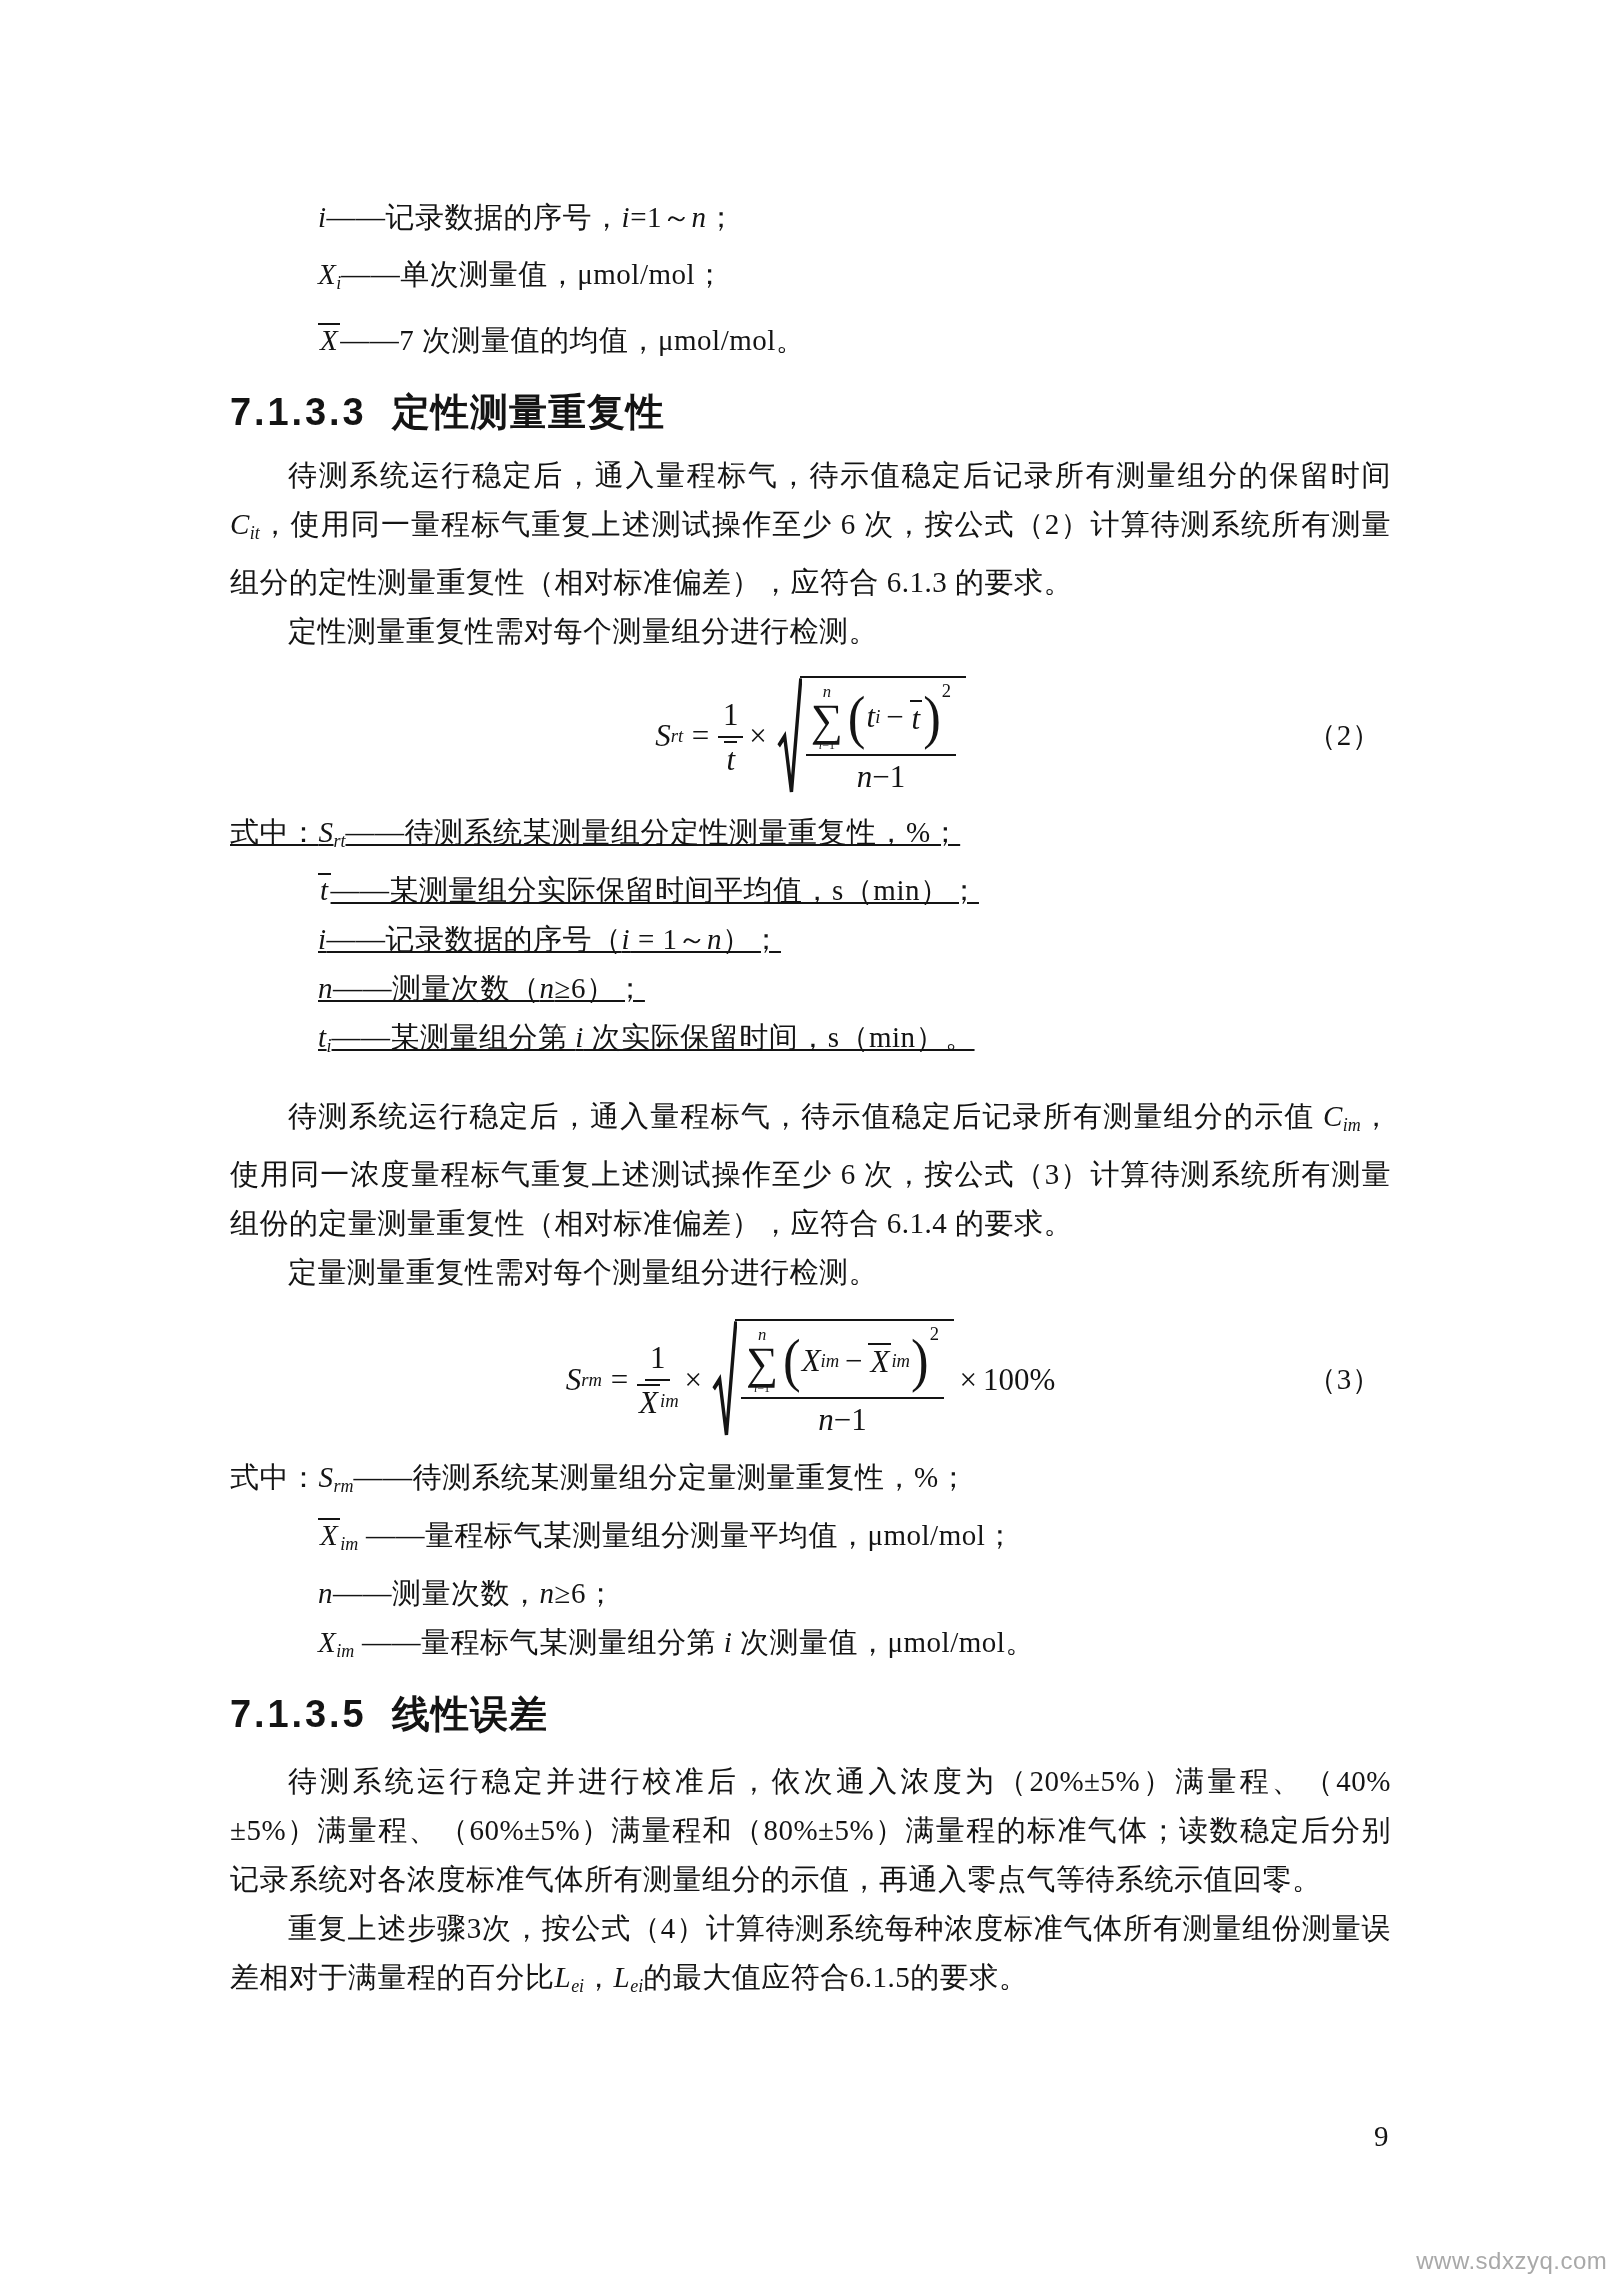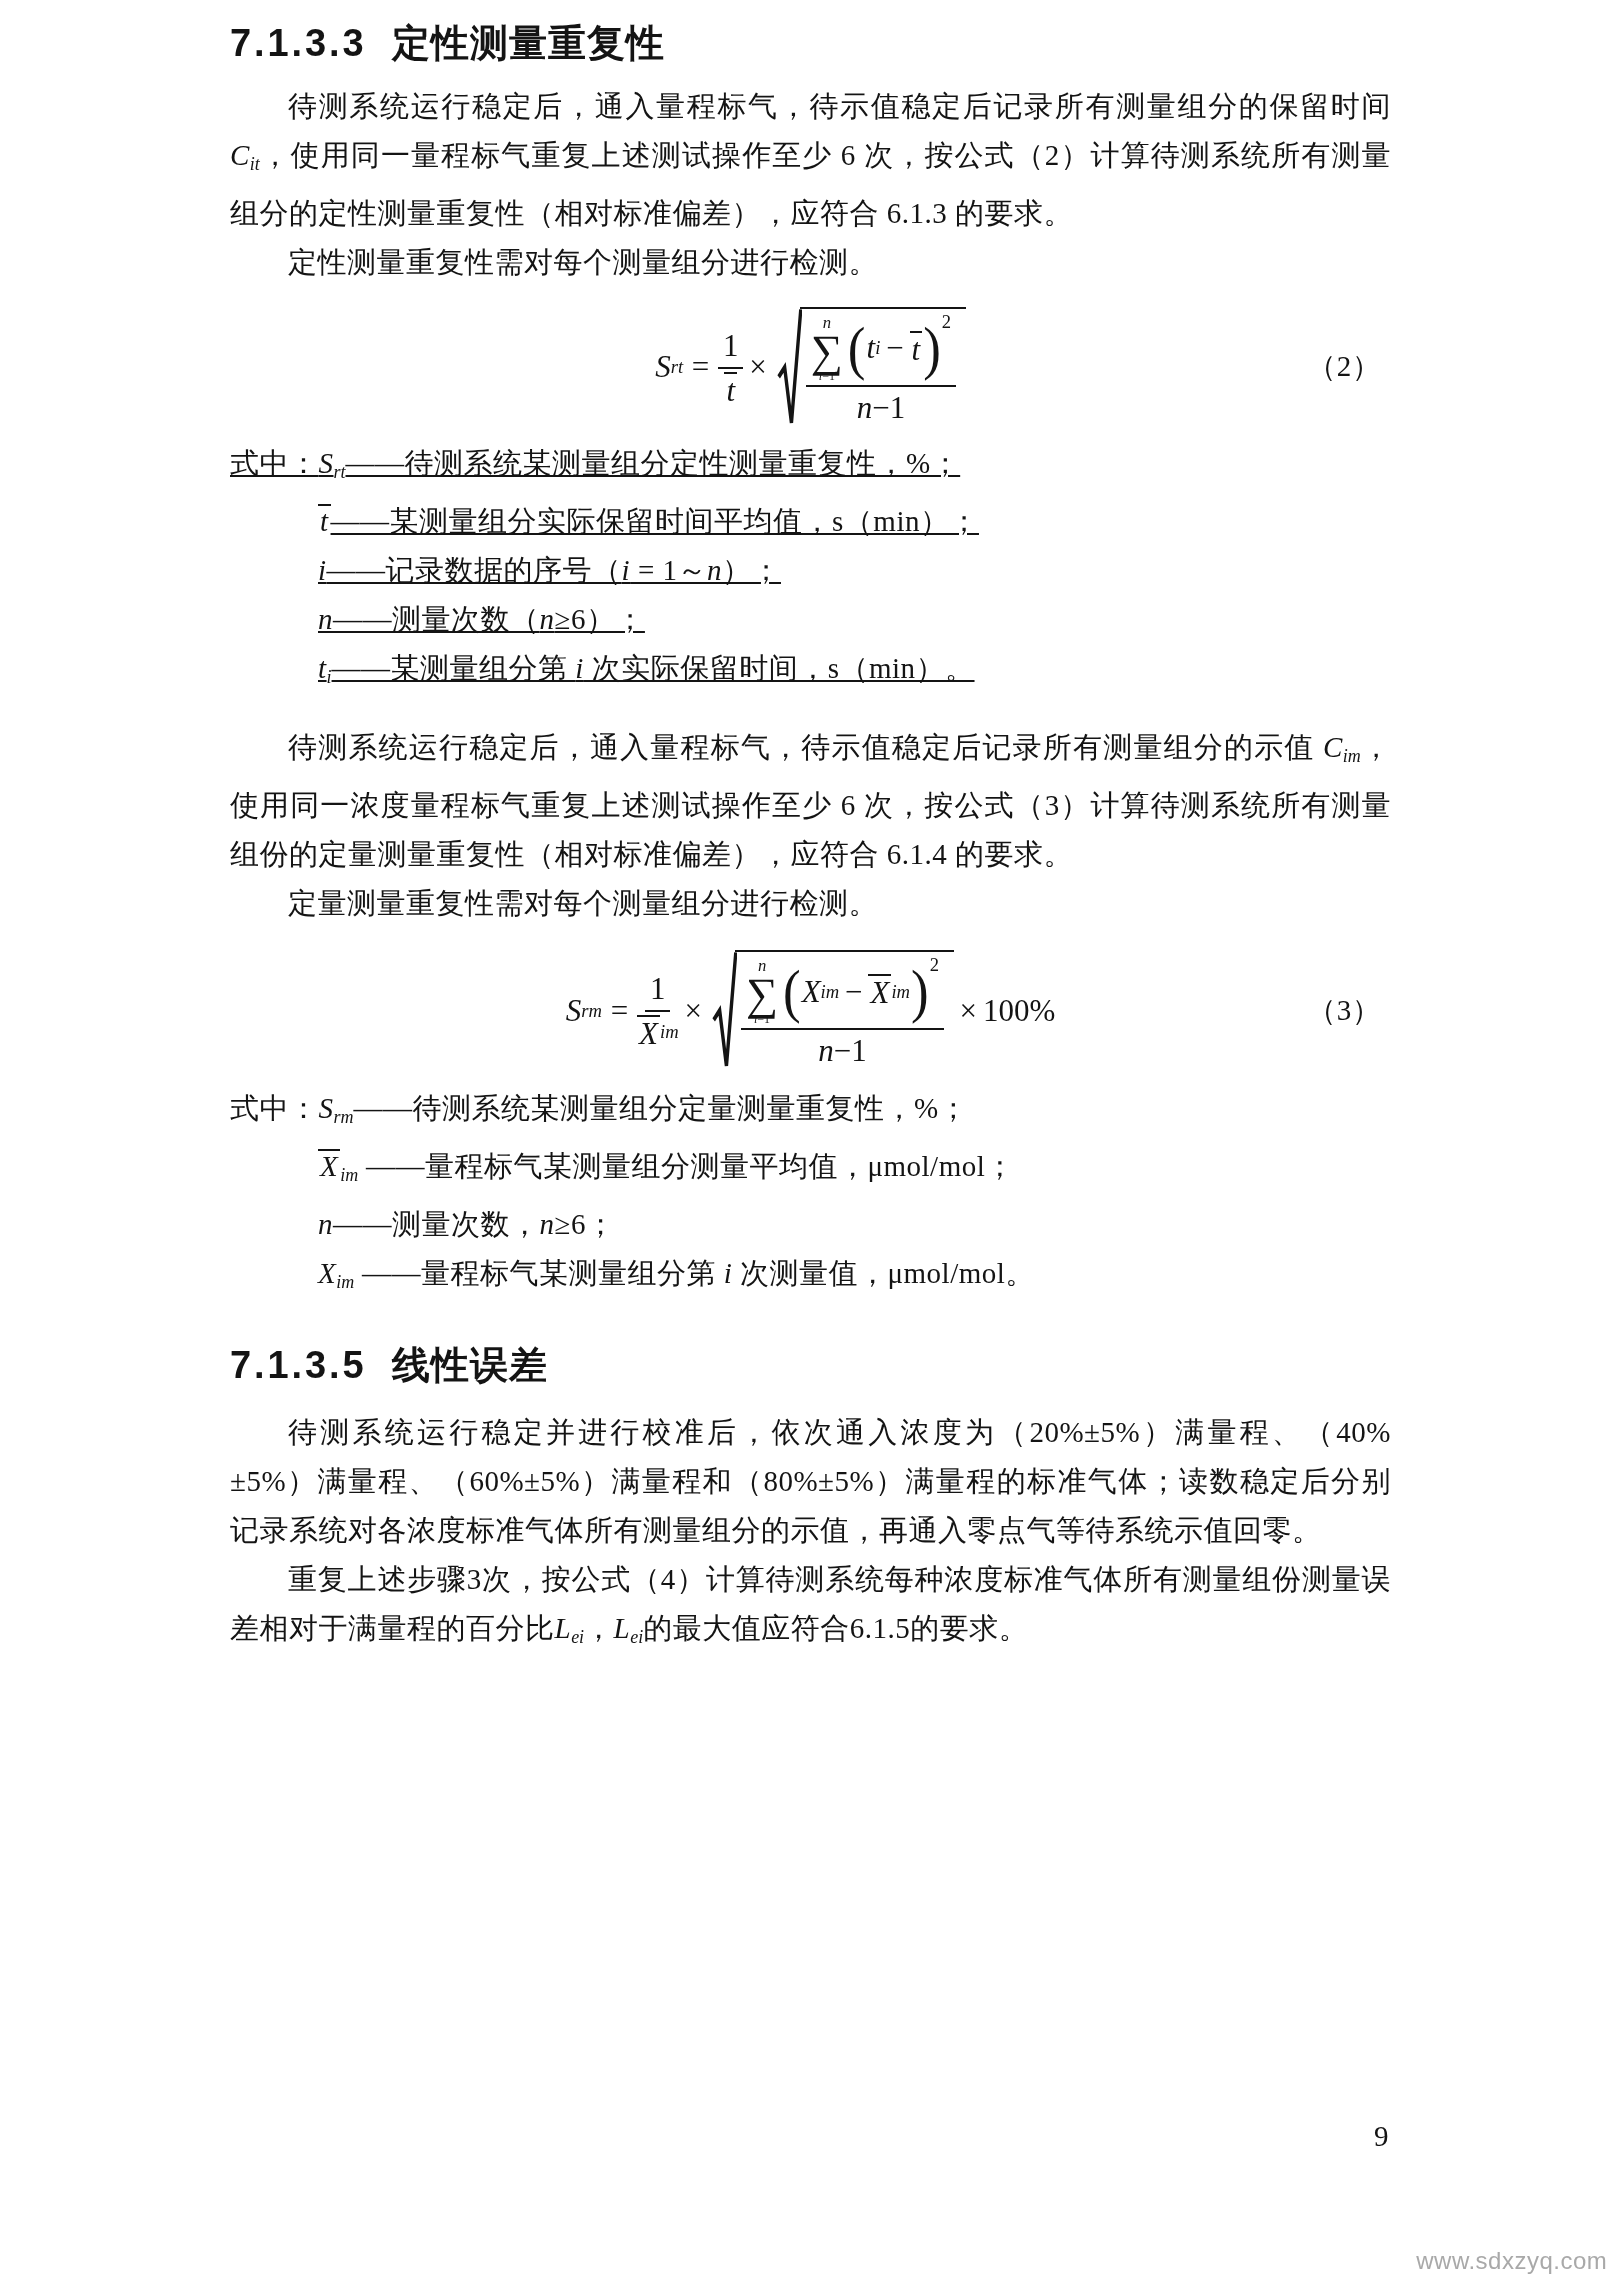--- a/index.html
+++ b/index.html
@@ -23,21 +23,21 @@
   .def-line.lead{padding-left:0;}
   
   .sec{
     font-family:"Liberation Sans","DejaVu Sans",sans-serif;
     font-weight:bold;font-size:38px;line-height:39px;
     margin:0;letter-spacing:1px;
   }
   .sec .sec-num{letter-spacing:2.9px;margin-right:25.5px;}
   .h1{margin-top:23.5px;}
   .h2{margin-top:27.4px;}
-  .h3{margin-top:39px;}
+  .h3{margin-top:19px;}
   
   .para{
     margin:0;line-height:49px;text-align:justify;text-align-last:left;
     text-indent:2em;
   }
   .p1{margin-top:19.6px;}
   .p3{margin-top:21.6px;}
   .p5{margin-top:22.5px;}
   
   .it{font-style:italic;}
@@ -76,20 +76,25 @@
     font-family:"Liberation Sans","DejaVu Sans",sans-serif;
     font-size:24px;color:#a9a9a9;letter-spacing:0.5px;
   }
 </style>
 </head>
 <body>
 
 <div class="page">
   <div class="content">
 
+    <div class="defs top">
+      <div class="def-line"><span class="it">i</span><span>——记录数据的序号，</span><span class="it">i</span><span>=1～</span><span class="it">n</span><span>；</span></div>
+      <div class="def-line"><span class="it">X</span><span class="it subs">i</span><span>——单次测量值，μmol/mol；</span></div>
+      <div class="def-line"><span class="ovl it">X</span><span>——7 次测量值的均值，μmol/mol。</span></div>
+    </div>
 
     <h2 class="sec h1"><span class="sec-num">7.1.3.3</span><span>定性测量重复性</span></h2>
     <p class="para p1"><span>待测系统运行稳定后，通入量程标气，待示值稳定后记录所有测量组分的保留时间 </span><span class="it">C</span><span class="it subs">it</span><span>，使用同一量程标气重复上述测试操作至少 6 次，按公式（2）计算待测系统所有测量组分的定性测量重复性（相对标准偏差），应符合 6.1.3 的要求。</span></p>
     <p class="para"><span>定性测量重复性需对每个测量组分进行检测。</span></p>
 
     <div class="formula-row f2row">
       <span class="formula">
         <span class="it">S</span>
           <span class="fsub it">rt</span>
         <span class="fop">=</span>

